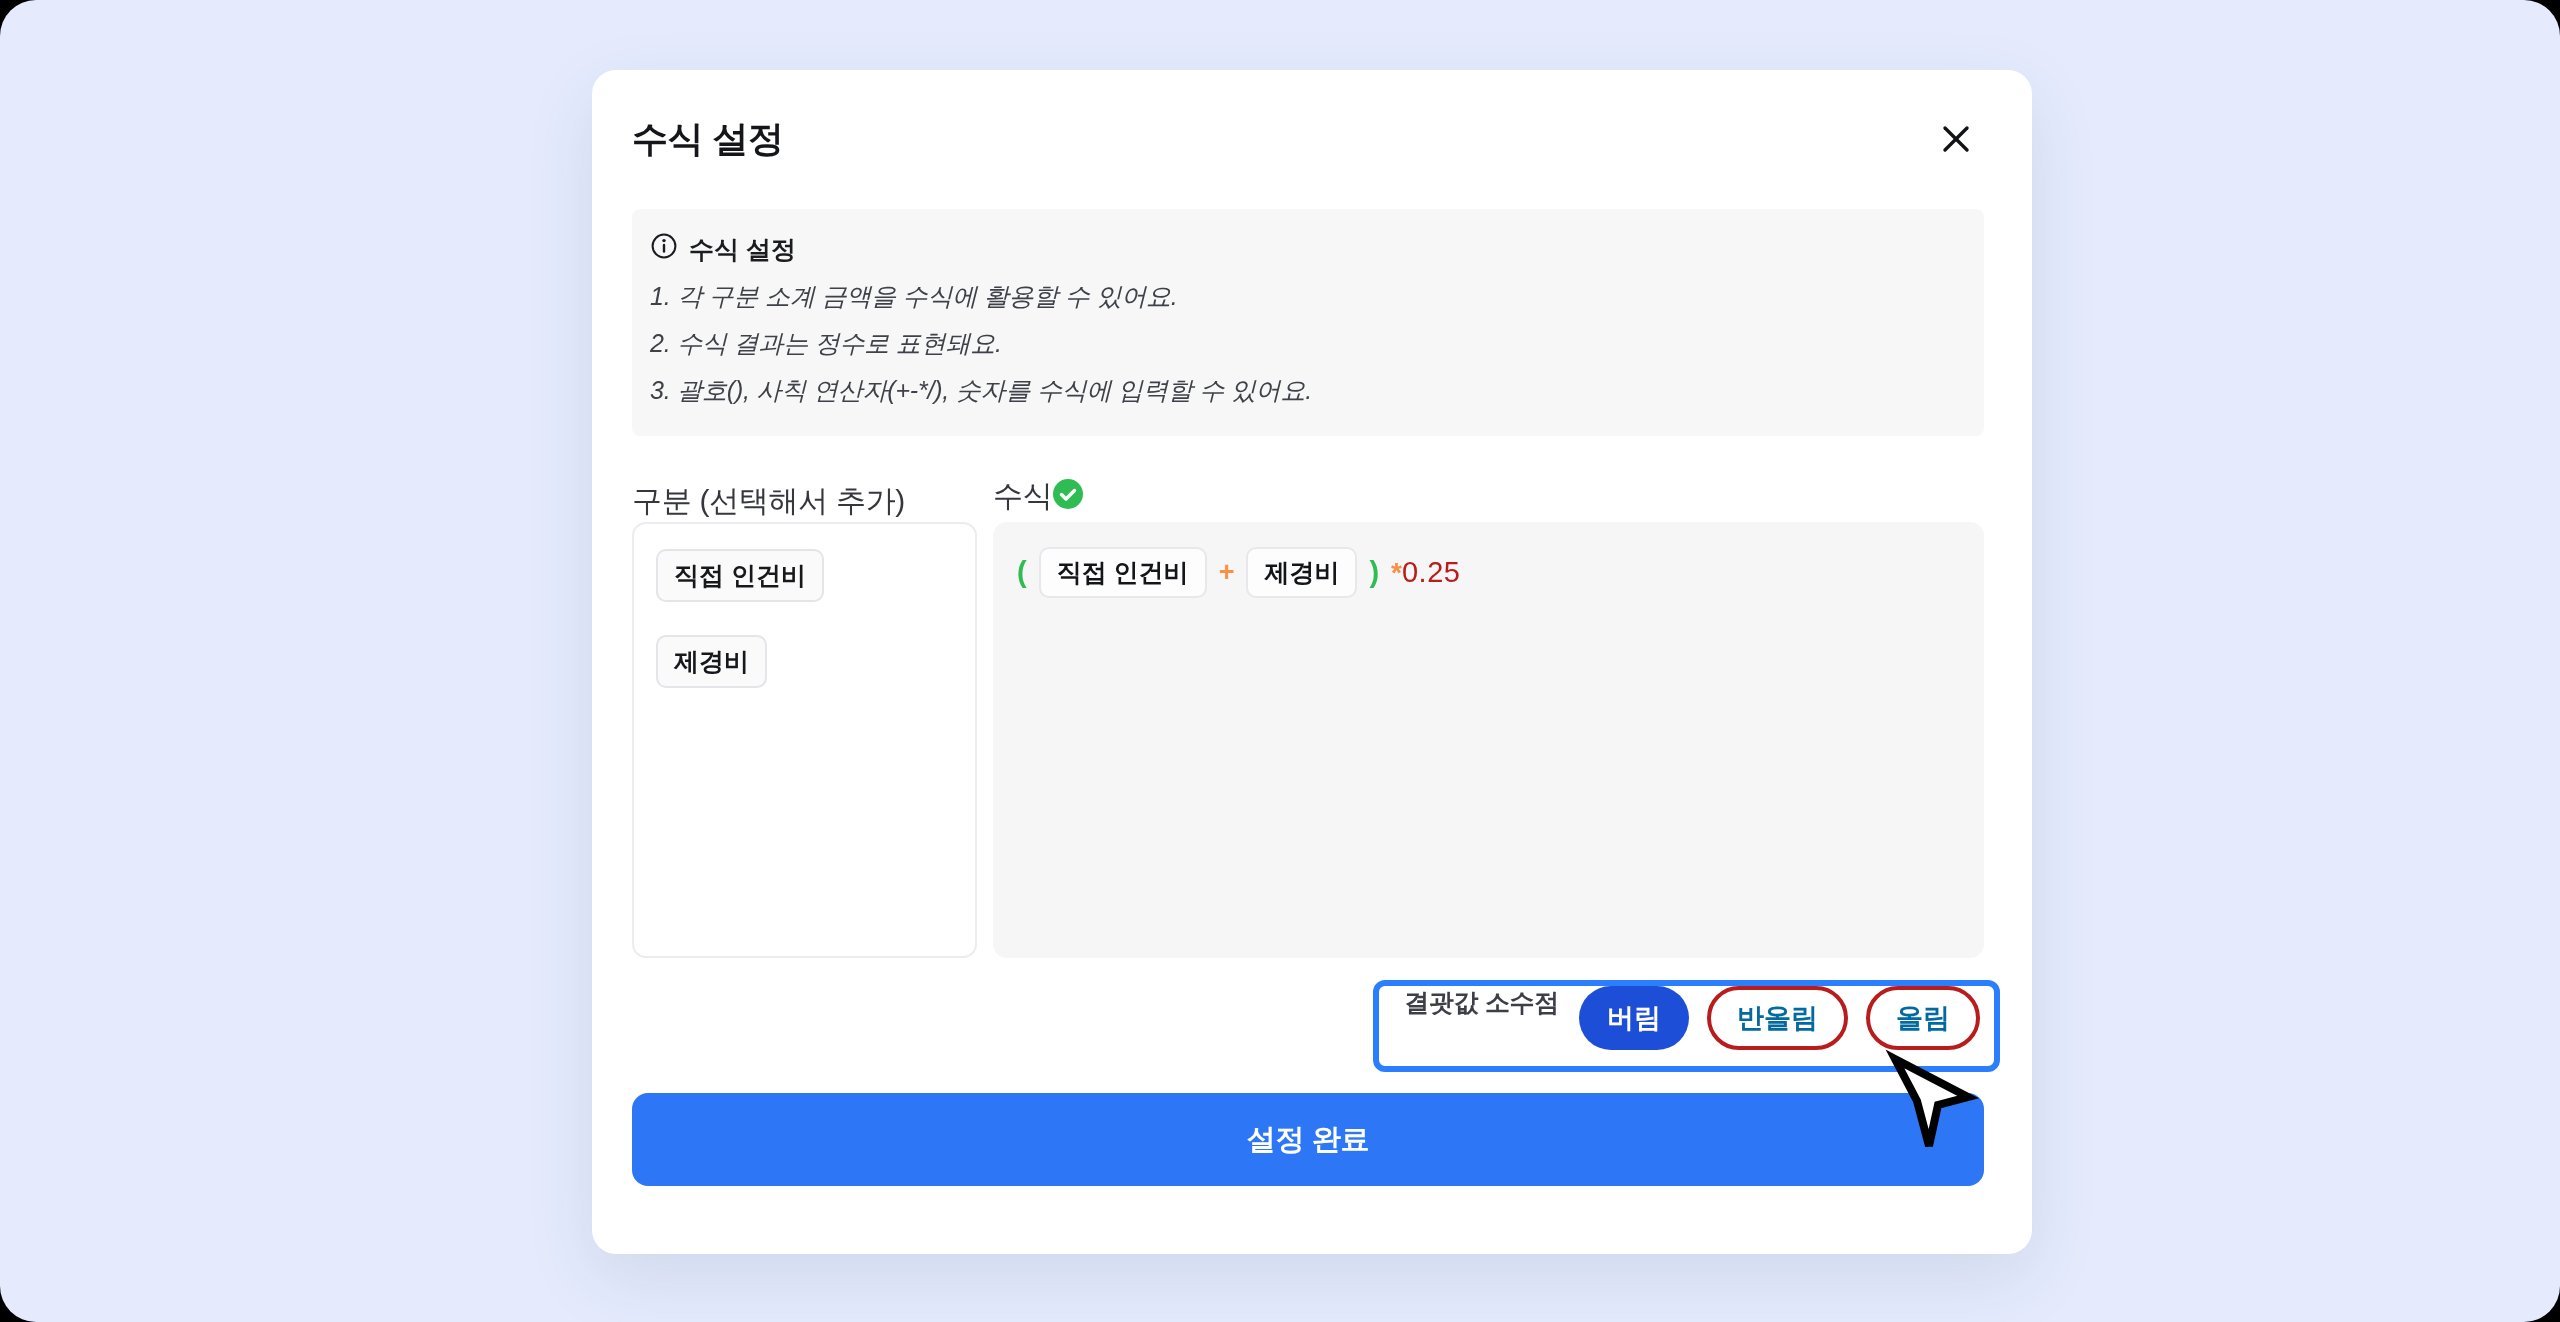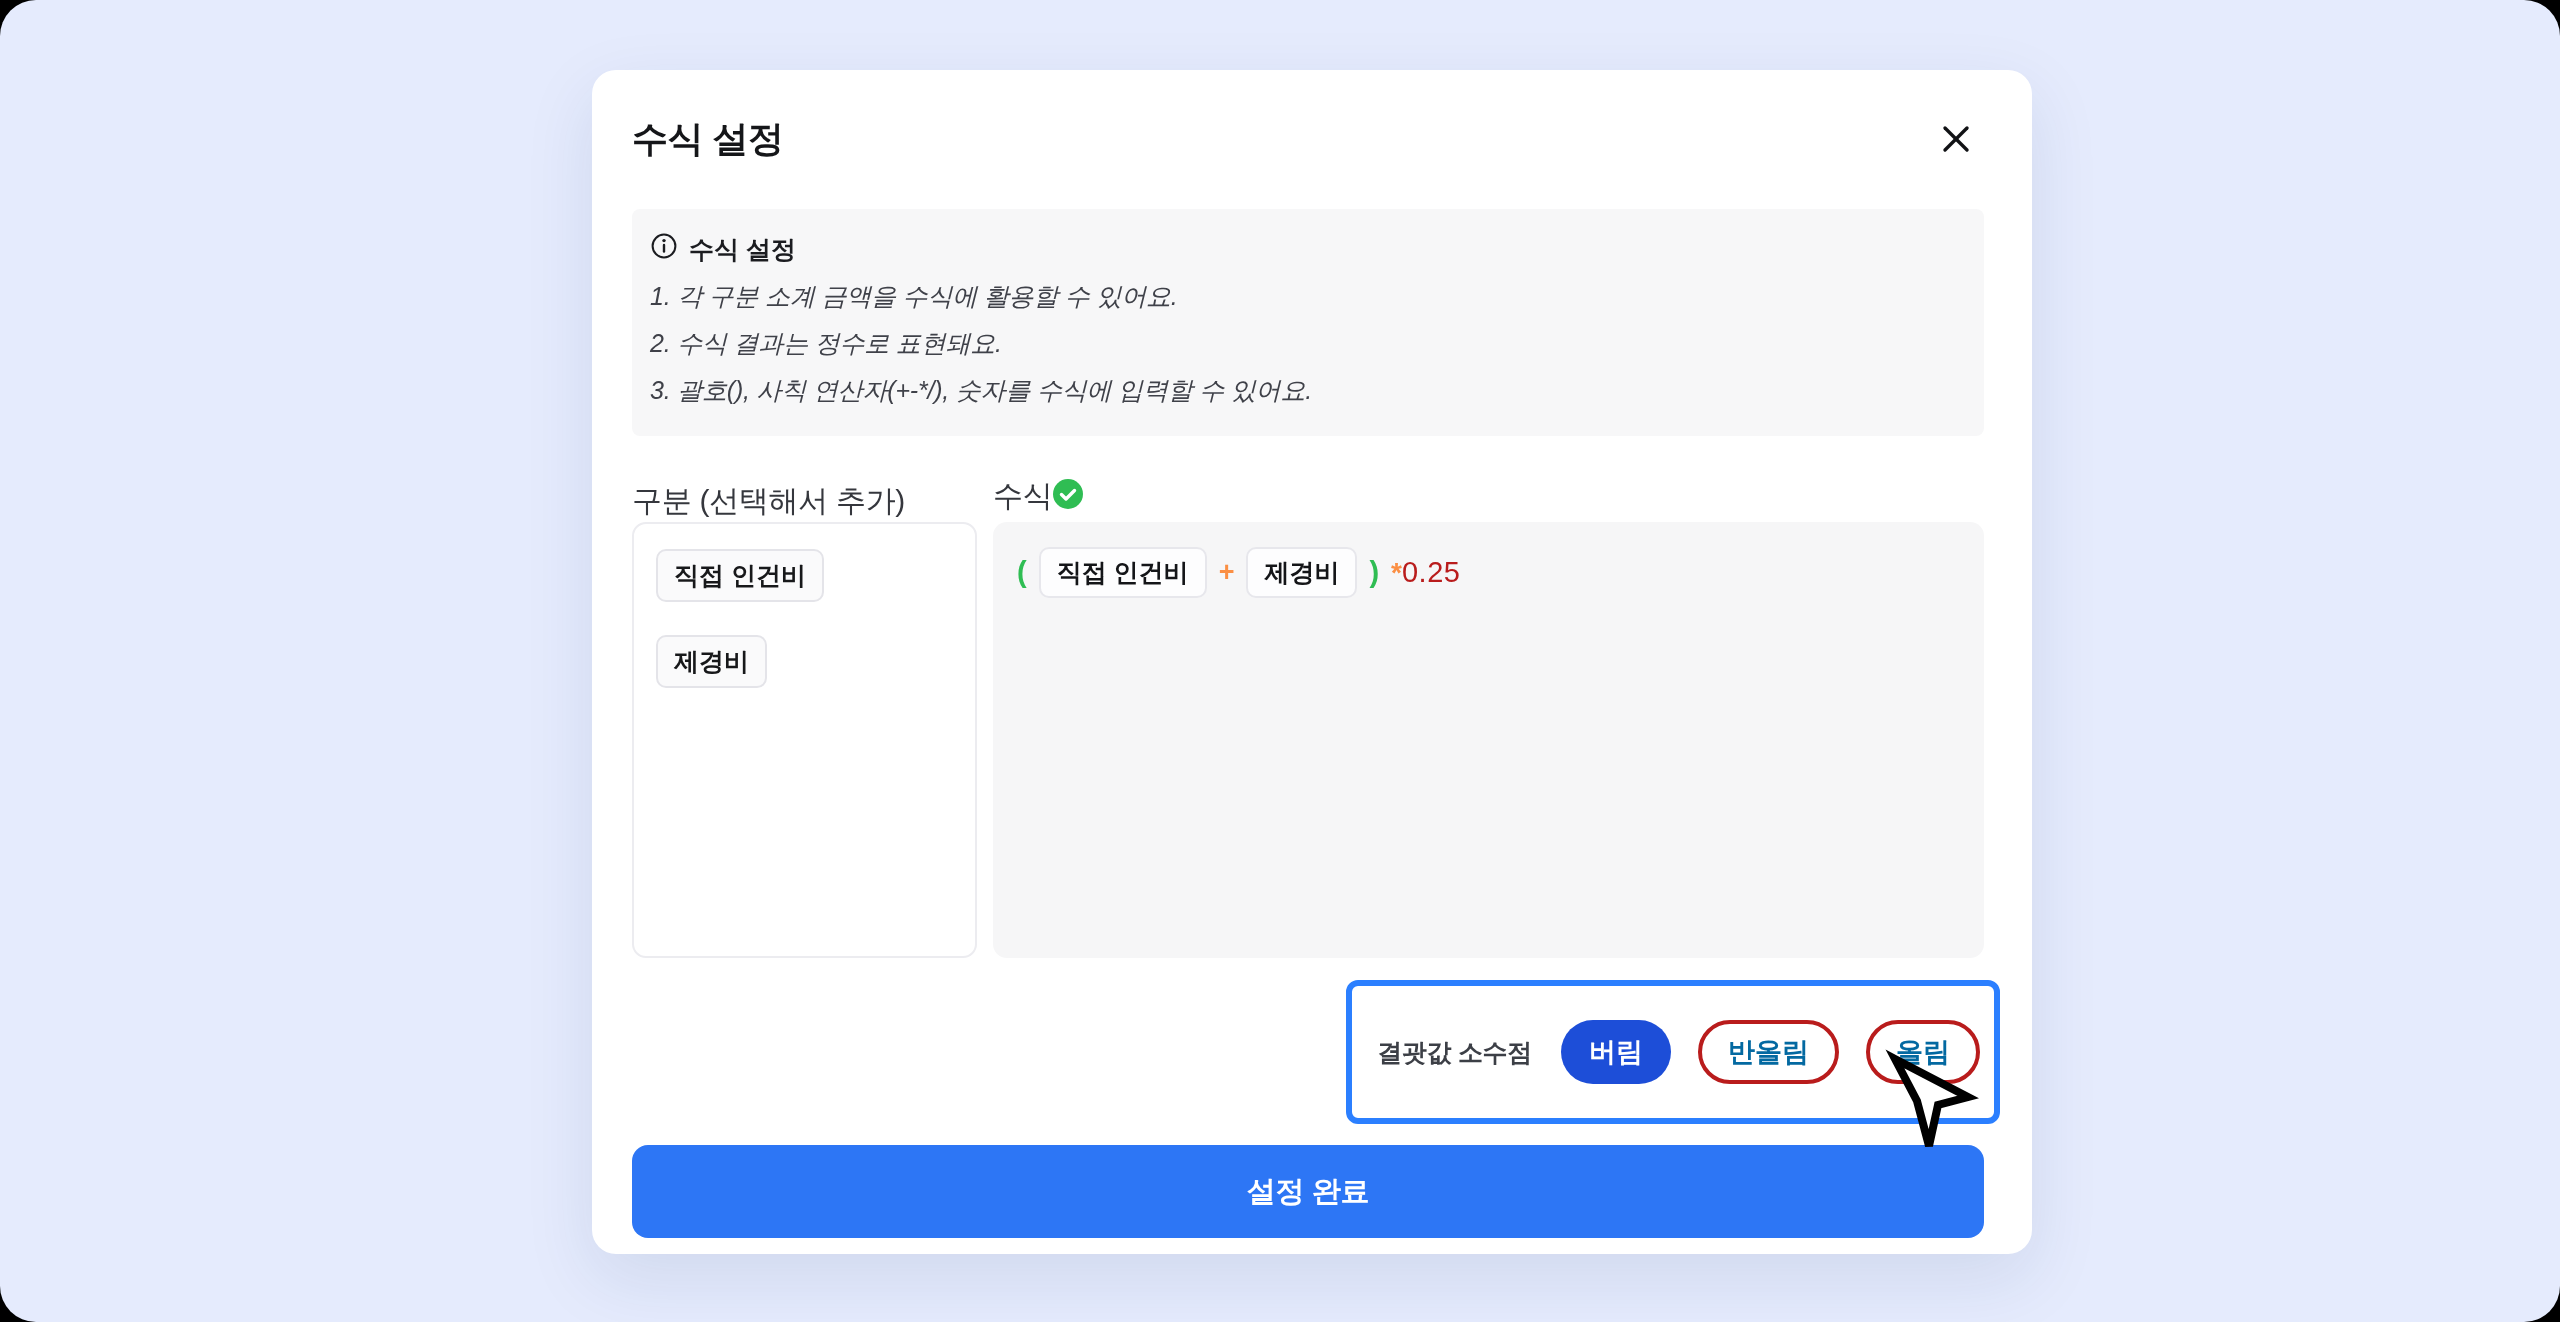--- a/index.html
+++ b/index.html
@@ -103,26 +103,26 @@
   .token-literal { display: flex; align-items: center; }
   .token-star { font-size: 28px; font-weight: 600; color: #fb8f44; }
   .token-number { font-size: 29px; color: #b91c1c; letter-spacing: 0.5px; }
   
   .rounding-row {
     display: flex; justify-content: flex-end;
     margin-top: 22px; margin-right: -16px;
   }
   .rounding-box {
     box-sizing: border-box;
-    height: 144px;
+    height: 92px;
     border: 6px solid #2b7fff;
     border-radius: 12px;
     background: #fff;
-    display: flex; align-items: center;
-    gap: 27px;
+    display: flex; align-items: flex-start;
+    gap: 18px;
     padding: 0 14px 0 25px;
   }
   .rounding-label {
     font-size: 25px; font-weight: 600; color: #3c3f46;
     letter-spacing: -0.3px;
     margin-right: 2px;
   }
   .pill {
     box-sizing: border-box;
     height: 64px; border-radius: 32px;

